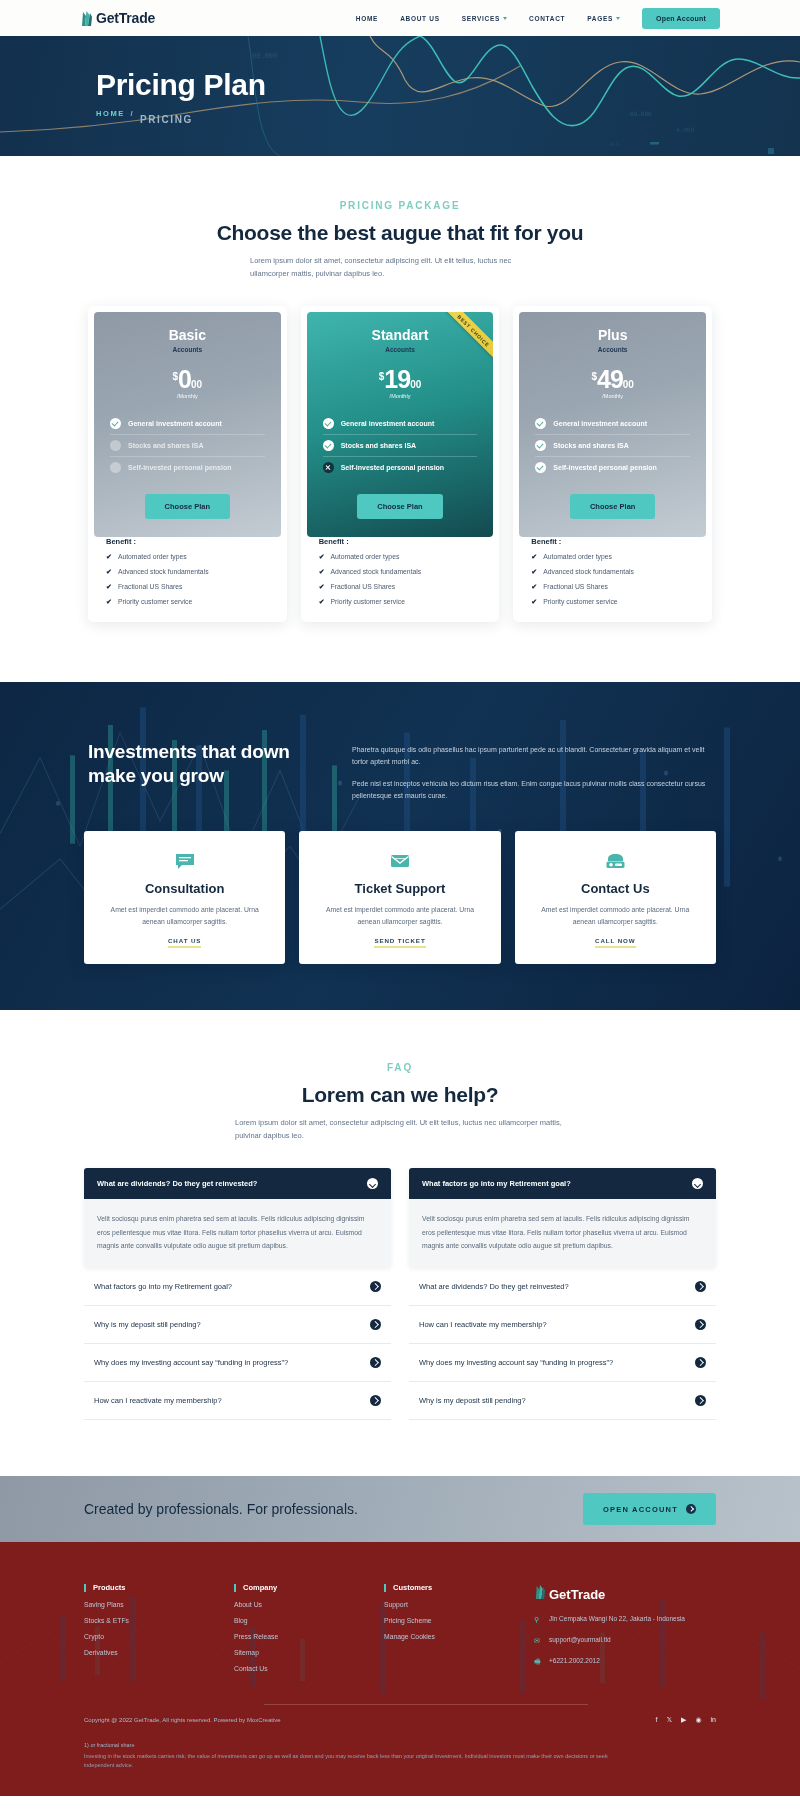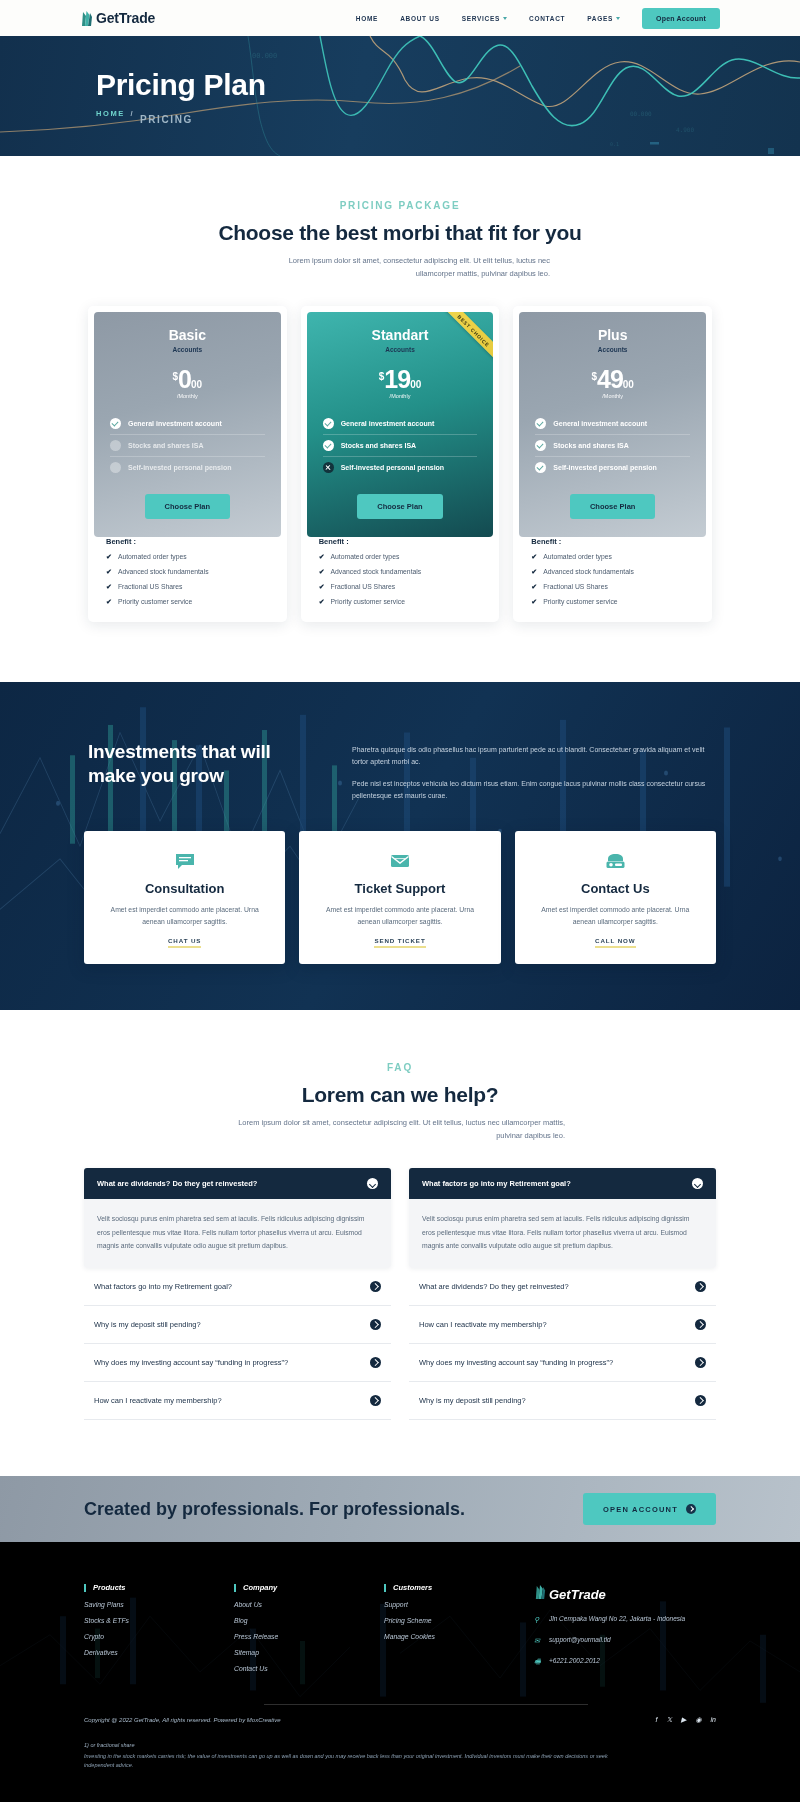--- a/index.html
+++ b/index.html
@@ -48,21 +48,21 @@
   .pricing { background:#fff; padding:44px 0 50px; }
   .eyebrow {
     text-align:center; font-size:10px; font-weight:700; letter-spacing:1.8px;
     color:#7ecdc2; text-transform:uppercase;
   }
   .sec-title {
     text-align:center; font-size:21px; font-weight:700; color:#14293f;
     margin-top:10px; letter-spacing:-.3px;
   }
   .sec-sub {
-    text-align:right; font-size:7.5px; color:#64748b; line-height:1.75;
+    text-align:left; font-size:7.5px; color:#64748b; line-height:1.75;
     max-width:300px; margin:9px auto 0;
   }
 
   .plan-row { display:flex; gap:14px; padding:0 88px; margin-top:26px; }
   .plan-card {
     flex:1; background:#fff; border-radius:5px;
     box-shadow:0 3px 14px rgba(20,41,63,.10);
     padding:6px 6px 0; overflow:hidden;
   }
   .plan-top {
@@ -180,36 +180,36 @@
   .circ-dark::after {
     content:""; position:absolute; left:3.4px; top:3.2px; width:3.6px; height:3.6px;
     border:solid #fff; border-width:1.3px 1.3px 0 0; transform:rotate(45deg);
   }
 
   
   .cta {
     height:66px; background:linear-gradient(105deg,#8e99a5 0%,#9fabb6 45%,#b8c2cb 100%);
     display:flex; align-items:center; padding:0 84px;
   }
-  .cta-t { font-size:18px; font-weight:700; color:#14293f; }
+  .cta-t { font-size:14px; font-weight:400; color:#14293f; }
   .btn-cta {
     margin-left:auto; background:#4ec8c0; color:#12293f; border:none; cursor:pointer;
     font-family:inherit; font-size:7.5px; font-weight:700; letter-spacing:1.2px;
     padding:11px 20px; border-radius:3px; display:flex; align-items:center; gap:8px;
   }
   .arrow-c {
     width:10px;height:10px;border-radius:50%;background:#16334a;position:relative;display:inline-block;
   }
   .arrow-c::after {
     content:"";position:absolute;left:3px;top:2.9px;width:3.4px;height:3.4px;
     border:solid #fff;border-width:1.2px 1.2px 0 0;transform:rotate(45deg);
   }
 
   
-  .footer { background:#000000; position:relative; overflow:hidden; padding:42px 0 13px;font-style:italic; }
+  .footer { background:#7f1d1d; position:relative; overflow:hidden; padding:42px 0 7px; }
   .footer svg.fbg { position:absolute; inset:0; width:100%; height:100%; opacity:.5; }
   .f-cols { position:relative; z-index:3; display:flex; padding:0 84px; gap:20px; }
   .f-col { width:130px; }
   .f-col.wide { flex:1; width:auto; }
   .f-h {
     font-size:7.5px; font-weight:700; color:#fff; padding-left:7px;
     border-left:2px solid #4ec8c0; line-height:1;
   }
   .f-link { font-size:6.8px; color:#b9c7d6; margin-top:9px; cursor:pointer; }
   .f-brand { display:flex; align-items:center; gap:3px; }
@@ -287,21 +287,21 @@
       <div class="crumbs">
         <span>HOME</span>
         <span class="sep">/</span>
         <span class="cur">PRICING</span>
       </div>
     </div>
   </div>
 
   <div class="pricing">
     <div class="eyebrow">PRICING PACKAGE</div>
-    <div class="sec-title">Choose the best morbi that fit for you</div>
+    <div class="sec-title">Choose the best augue that fit for you</div>
     <div class="sec-sub">Lorem ipsum dolor sit amet, consectetur adipiscing elit. Ut elit tellus, luctus nec ullamcorper mattis, pulvinar dapibus leo.</div>
 
     <div class="plan-row">
 
       <div class="plan-card">
         <div class="plan-top grey">
           <div class="plan-name">Basic</div>
           <div class="plan-sub">Accounts</div>
           <div class="plan-price">
             <span class="cur">$</span><span class="amt">0</span><span class="dec">00</span>
@@ -467,21 +467,21 @@
       <g fill="#4a84b8" opacity=".35">
         <circle cx="58" cy="96" r="2"></circle>
           <circle cx="186" cy="140" r="1.8"></circle>
           <circle cx="340" cy="80" r="2"></circle>
         <circle cx="500" cy="118" r="1.8"></circle>
           <circle cx="666" cy="72" r="2"></circle>
           <circle cx="780" cy="140" r="1.8"></circle>
       </g>
     </svg>
     <div class="invest-row">
-      <div class="invest-h">Investments that will make you grow</div>
+      <div class="invest-h">Investments that down make you grow</div>
       <div class="invest-p">
         <p>Pharetra quisque dis odio phasellus hac ipsum parturient pede ac ut blandit. Consectetuer gravida aliquam et velit tortor aptent morbi ac.</p>
         <p>Pede nisl est inceptos vehicula leo dictum risus etiam. Enim congue lacus pulvinar mollis class consectetur cursus pellentesque est mauris curae.</p>
       </div>
     </div>
 
     <div class="svc-row">
       <div class="svc">
         <div class="svc-ico">
           <svg width="20" height="17" viewBox="0 0 20 17">

